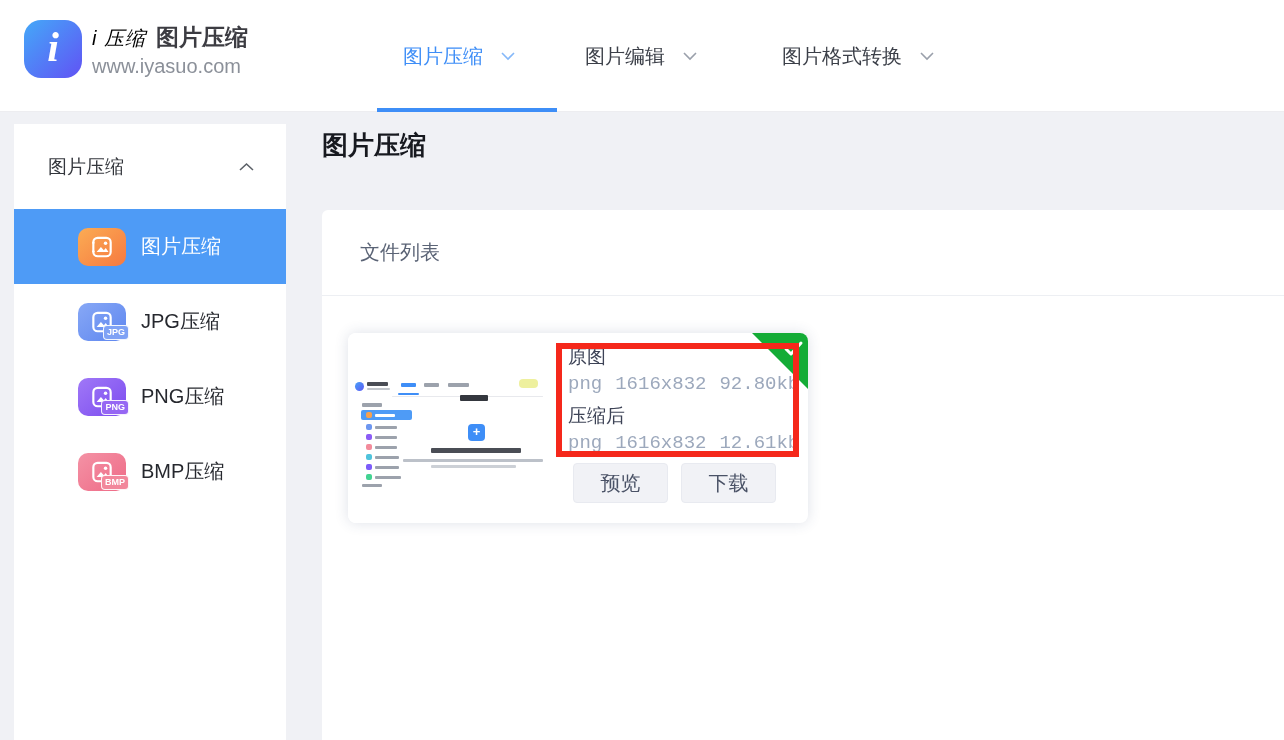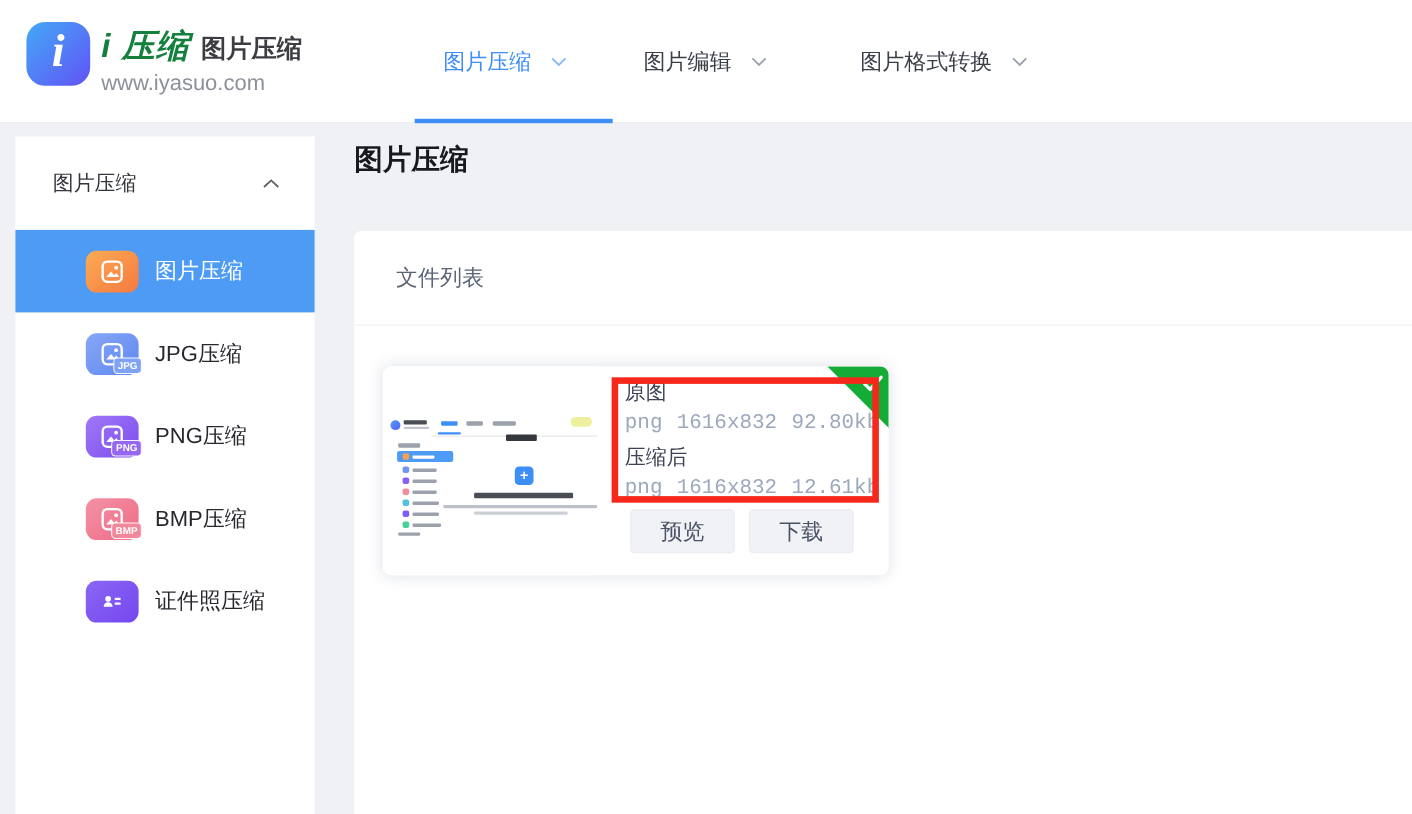--- a/index.html
+++ b/index.html
@@ -15,21 +15,21 @@
   .hdr { position:absolute; left:0; top:0; width:1284px; height:112px;
          background:#fff; border-bottom:1px solid #ededf0; z-index:4; }
   .logo-wrap { position:absolute; left:24px; top:20px; display:flex; align-items:flex-start; cursor:pointer; }
   .logo-box { width:58px; height:58px; border-radius:17px;
               background:linear-gradient(135deg,#47A0F8 10%,#5E5BF5 90%);
               display:flex; align-items:center; justify-content:center; }
   .logo-i { font-family:"Liberation Serif", serif; font-style:italic; font-weight:bold;
             color:#fff; font-size:42px; line-height:1; padding-bottom:4px; }
   .brand-col { margin-left:10px; padding-top:2px; }
   .brand-row { display:flex; align-items:baseline; gap:10px; }
-  .brand-name { font-size:30px; font-weight:bold; color:#15803d; font-style:italic; letter-spacing:1px; }
+  .brand-name { font-size:20px; font-weight:normal; color:#000000; font-style:italic; letter-spacing:1px; }
   .brand-prod { font-size:23px; font-weight:bold; color:#3c3c42; }
   .brand-url { font-size:20px; color:#8b9099; margin-top:2px; }
 
   .nav-item { position:absolute; top:0; height:112px; display:flex; align-items:center;
               font-size:20px; color:#3b3f48; cursor:pointer; }
   .nav-item .chev { margin-left:18px; color:#9aa0ab; display:flex; }
   .nav-item.active { color:#3E8EF7; }
   .nav-item.active .chev { color:#85B8F9; }
   .nav-underline { position:absolute; left:377px; top:108px; width:180px; height:4px;
                    background:#3E8EF7; z-index:5; }
@@ -194,31 +194,20 @@
         <rect x="4" y="3.5" width="16" height="17" rx="4" fill="none" stroke="#fff" stroke-width="2"></rect>
         <circle cx="15.3" cy="8.6" r="1.6" fill="#fff"></circle>
         <path d="M7 16.5l4-4.6 2.7 3.1 1.8-2 2.5 3.5z" fill="#fff"></path>
       </svg>
       <span class="ic-badge bdg-bmp">BMP</span>
     </span>
     <span>BMP压缩</span>
   </div>
 
 
-  <div class="side-item">
-    <span class="app-ic ic-idp">
-      <svg width="26" height="26" viewBox="0 0 24 24">
-        <circle cx="8.6" cy="9.6" r="2.4" fill="#fff"></circle>
-        <path d="M4.8 16.2c0-2.1 1.7-3.7 3.8-3.7s3.8 1.6 3.8 3.7z" fill="#fff"></path>
-        <rect x="14" y="8.6" width="5.2" height="2" rx="1" fill="#fff"></rect>
-        <rect x="14" y="12.6" width="5.2" height="2" rx="1" fill="#fff"></rect>
-      </svg>
-    </span>
-    <span>证件照压缩</span>
-  </div>
 
 </div>
 
 <div class="page-title">图片压缩</div>
 
 <div class="panel">
   <div class="panel-head">
     <span>文件列表</span>
   </div>
 

